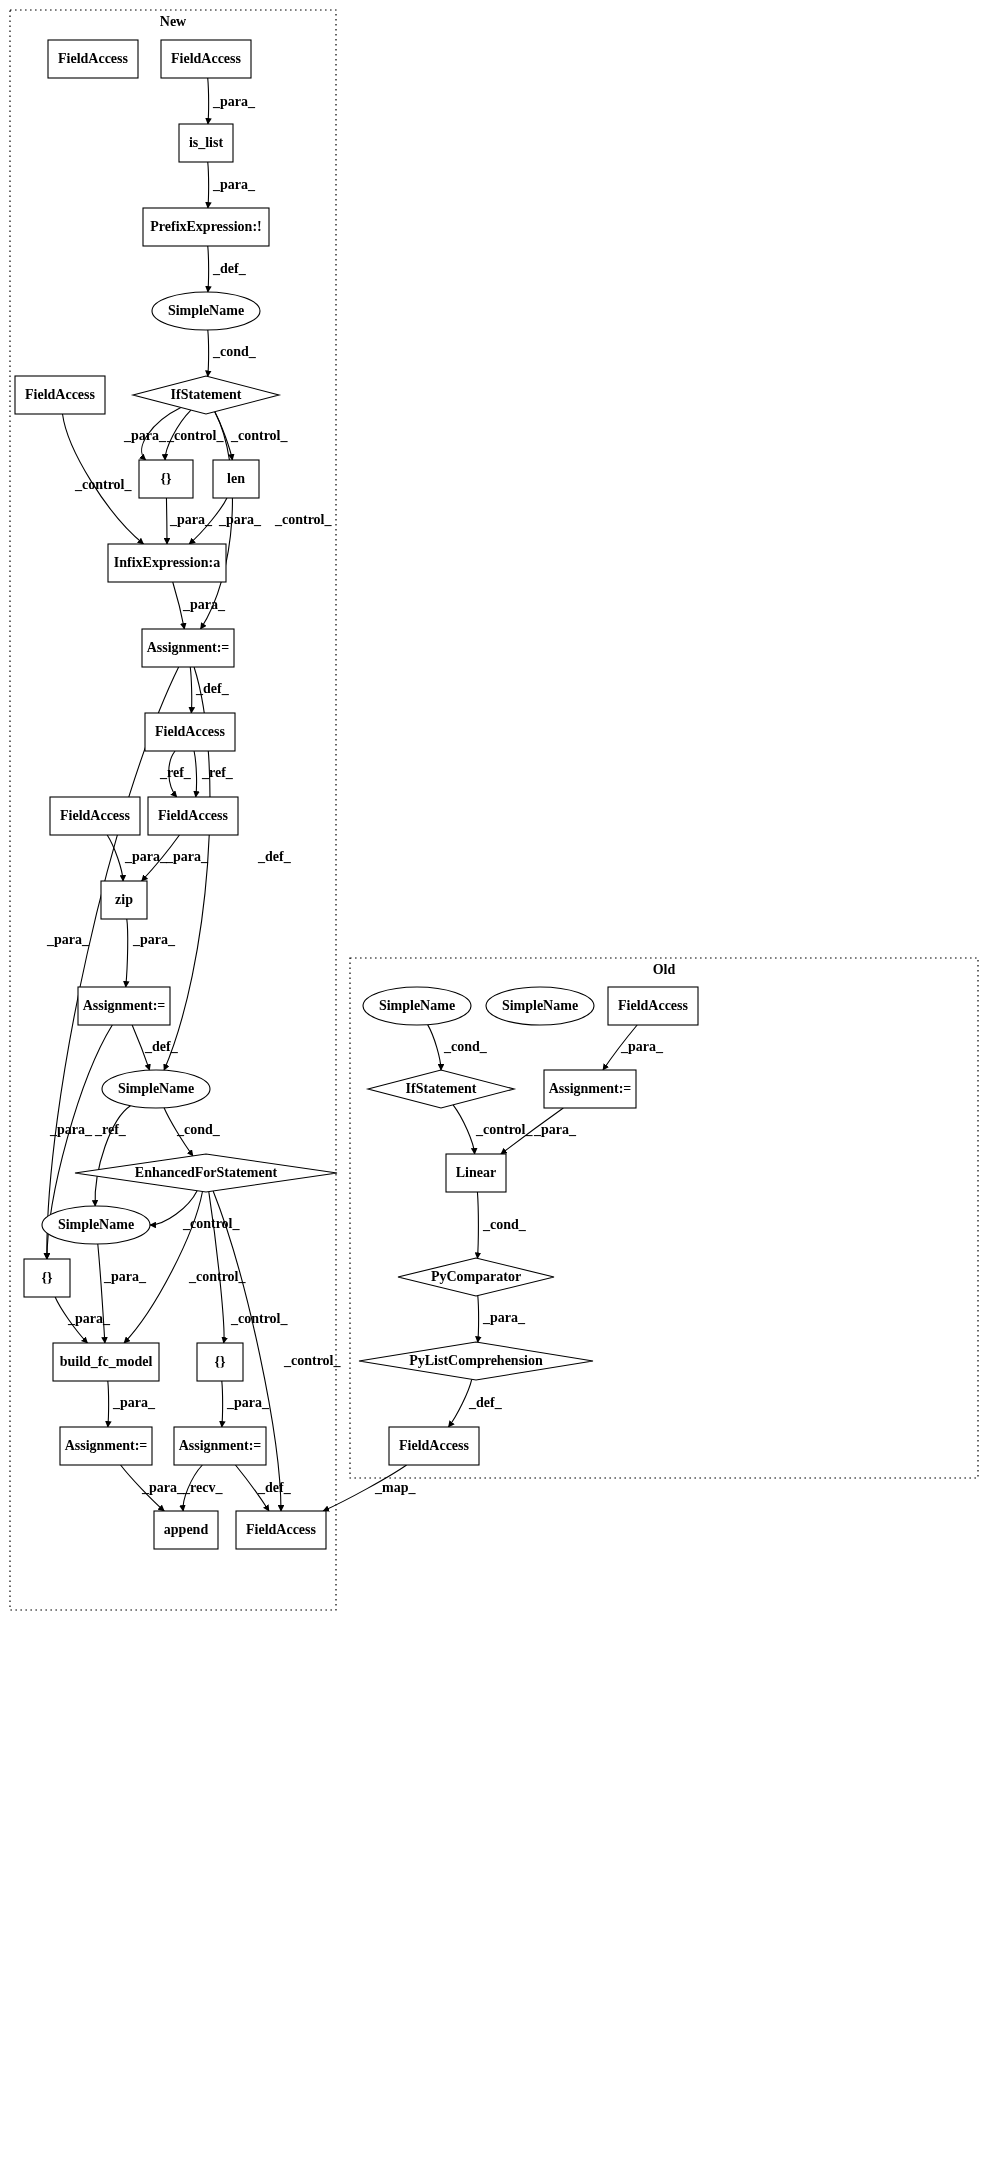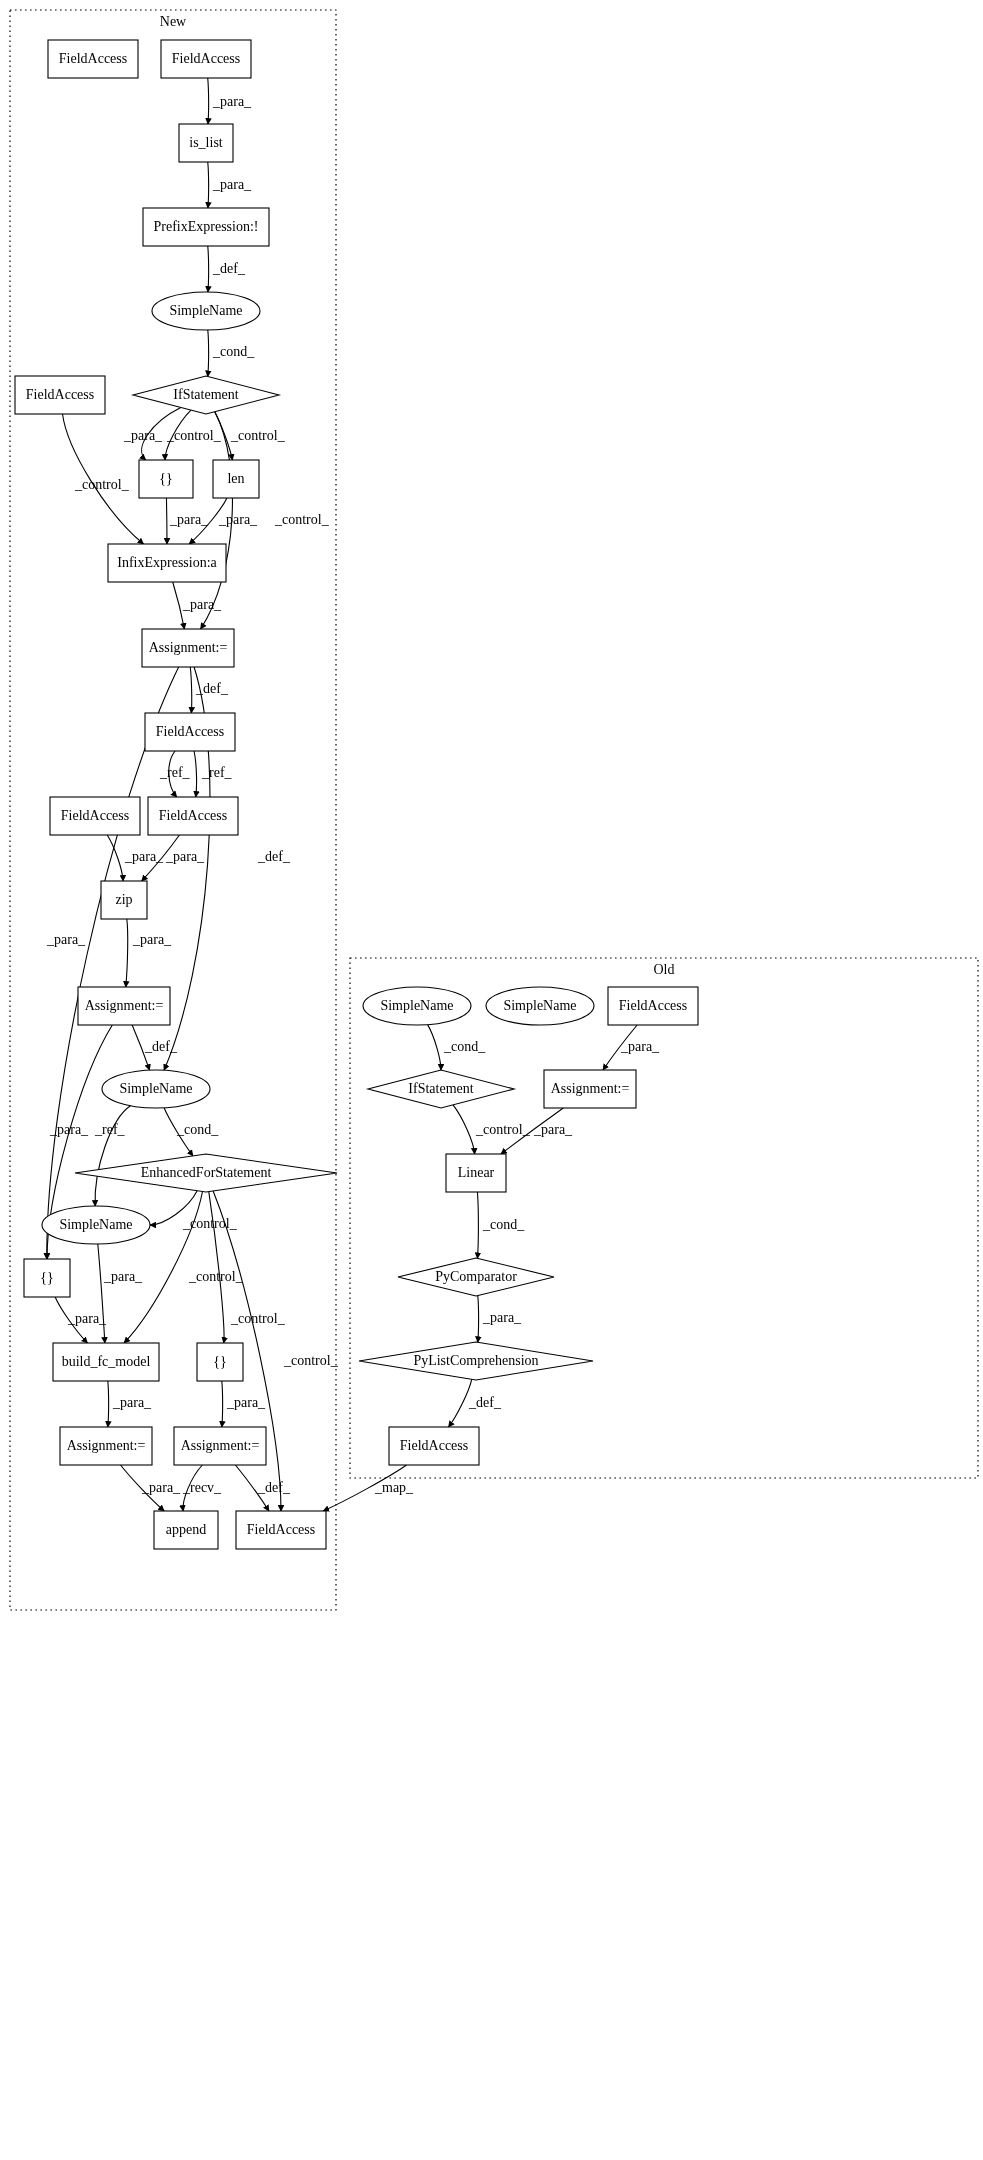--- a/index.html
+++ b/index.html
@@ -1,17 +1,17 @@
 <!DOCTYPE html>
 <html><head>
 <meta charset="utf-8">
 <style>
   html,body{margin:0;padding:0;background:#ffffff;}
   body{width:983px;height:2160px;font-family:"Liberation Serif",serif;}
-  #root{position:relative;width:983px;height:2160px;overflow:hidden;}
+  #root{position:relative;width:983px;height:2160px;overflow:hidden;font-weight:bold;}
   svg{display:block;}
   text{font-family:"Liberation Serif",serif;fill:#000;}
   .nodelabel{font-size:14px;text-anchor:middle;dominant-baseline:middle;}
   .edgelabel{font-size:14px;text-anchor:start;dominant-baseline:middle;}
   .clusterlabel{font-size:14px;text-anchor:middle;dominant-baseline:middle;}
   .shape{fill:#ffffff;stroke:#000000;stroke-width:1.1;}
   .edge{fill:none;stroke:#000000;stroke-width:1.1;}
   .cluster{fill:none;stroke:#000000;stroke-width:1.2;stroke-dasharray:1.6,3.4;}
 </style>
 </head>

